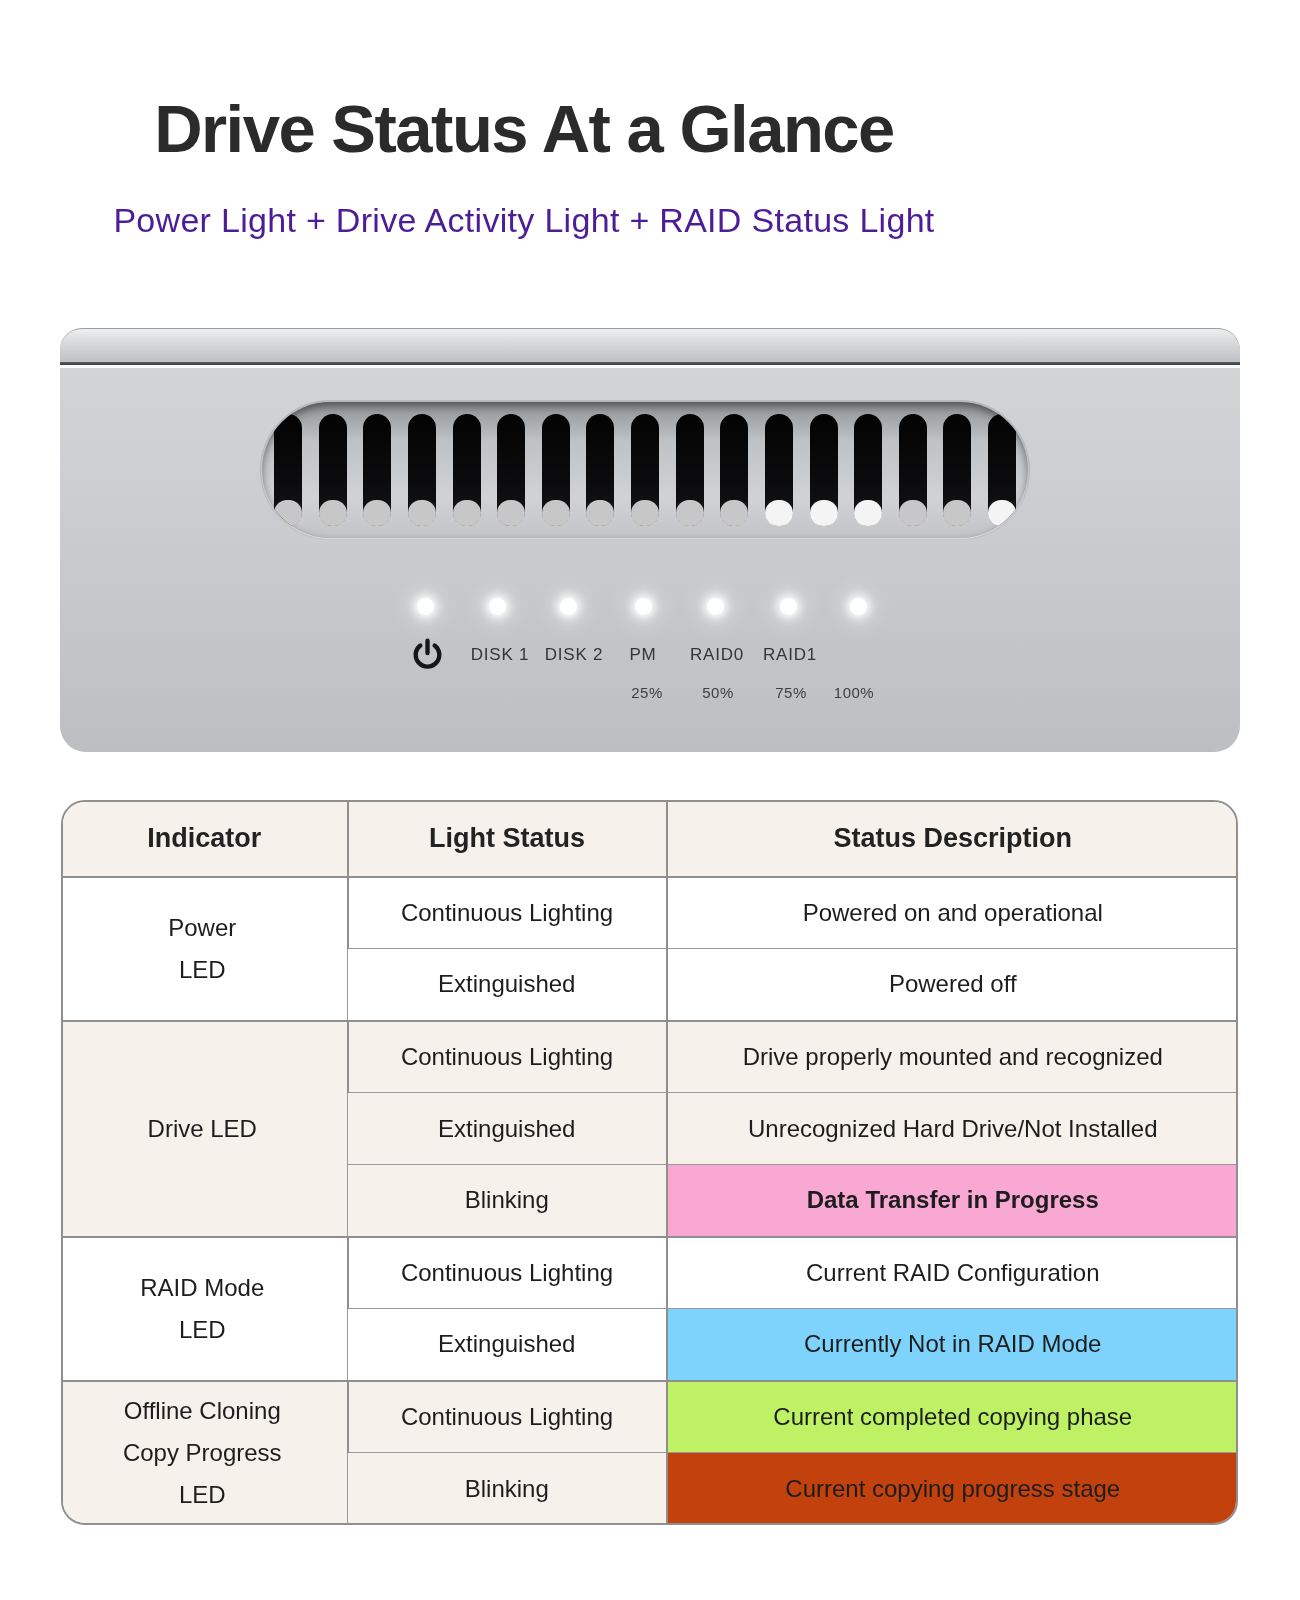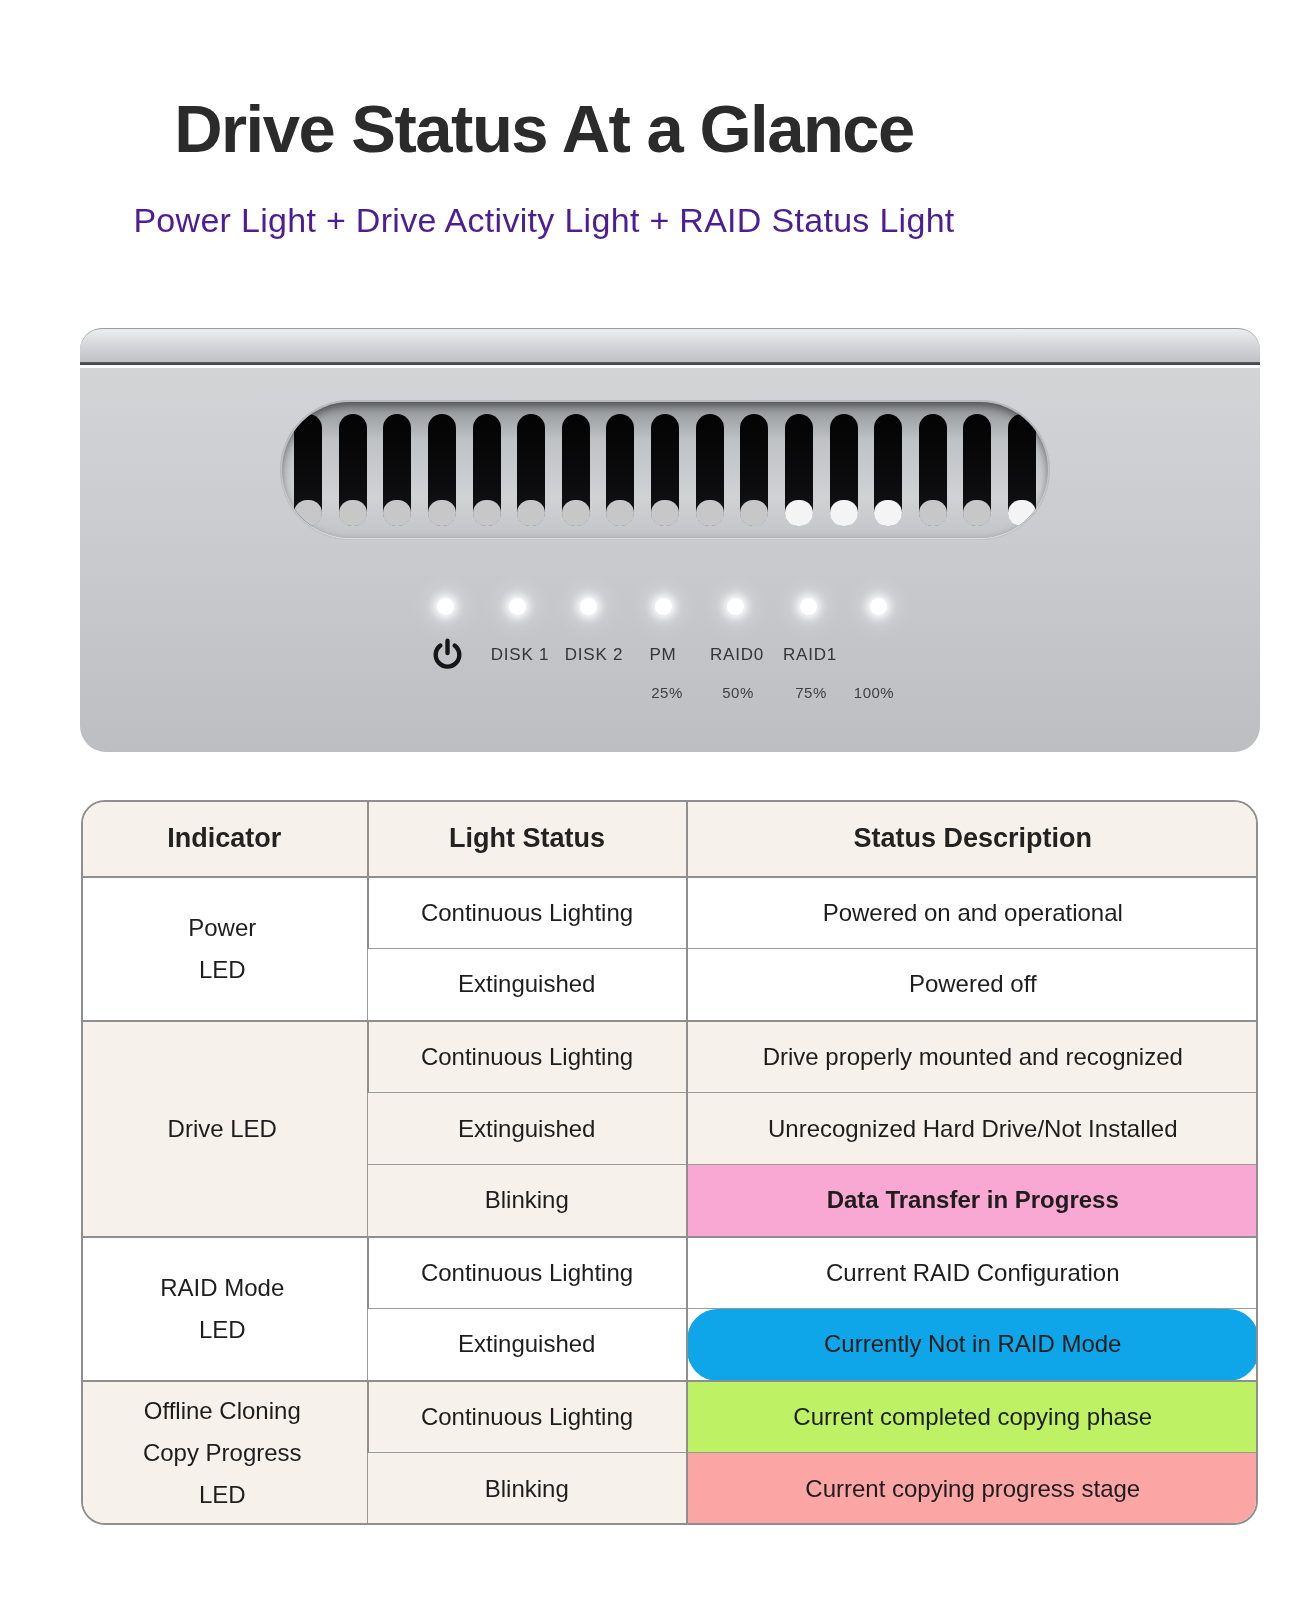--- a/index.html
+++ b/index.html
@@ -4,21 +4,21 @@
 <style>
   * { margin: 0; padding: 0; box-sizing: border-box; }
   html, body { background: #ffffff; }
   body {
     width: 1300px; height: 1600px;
     font-family: "Liberation Sans", sans-serif;
     color: #1d1d1d;
     overflow: hidden;
     position: relative;
   }
-  .page { width: 1048px; height: 1600px; position: relative; margin-left: 20px; }
+  .page { width: 1048px; height: 1600px; position: relative; }
 
   
   .hero { text-align: center; padding-top: 94px; }
   .title {
     font-size: 67px; font-weight: 700; color: #2b2b2b;
     letter-spacing: -1.5px; line-height: 1.05;
   }
   .subtitle {
     margin-top: 30px;
     font-size: 34px; color: #4c1d95; letter-spacing: 0.3px; line-height: 1.55;
@@ -247,30 +247,30 @@
             <td style="background: #f9a8d4; font-weight: bold;">Data Transfer in Progress</td>
           </tr>
           <tr class="group-start">
             <td class="col-indicator" rowspan="2" style="background: rgb(255, 255, 255);">RAID Mode
 LED</td>
             <td style="background: rgb(255, 255, 255);">Continuous Lighting</td>
             <td style="background: rgb(255, 255, 255);">Current RAID Configuration</td>
           </tr>
           <tr>
             <td style="background: rgb(255, 255, 255);">Extinguished</td>
-            <td style="background: #0ea5e9; border-radius: 31px;">Currently Not in RAID Mode</td>
+            <td style="background: #7dd3fc;">Currently Not in RAID Mode</td>
           </tr>
           <tr class="group-start">
             <td class="col-indicator" rowspan="2" style="background: rgb(247, 241, 235);">Offline Cloning
 Copy Progress
 LED</td>
             <td style="background: rgb(247, 241, 235);">Continuous Lighting</td>
             <td style="background: #bef264;">Current completed copying phase</td>
           </tr>
           <tr>
             <td style="background: rgb(247, 241, 235);">Blinking</td>
-            <td style="background: #fca5a5;">Current copying progress stage</td>
+            <td style="background: #c2410c;">Current copying progress stage</td>
           </tr>
         </tbody>
     </table>
   </div>
 
 </div>
 
 </body></html>

